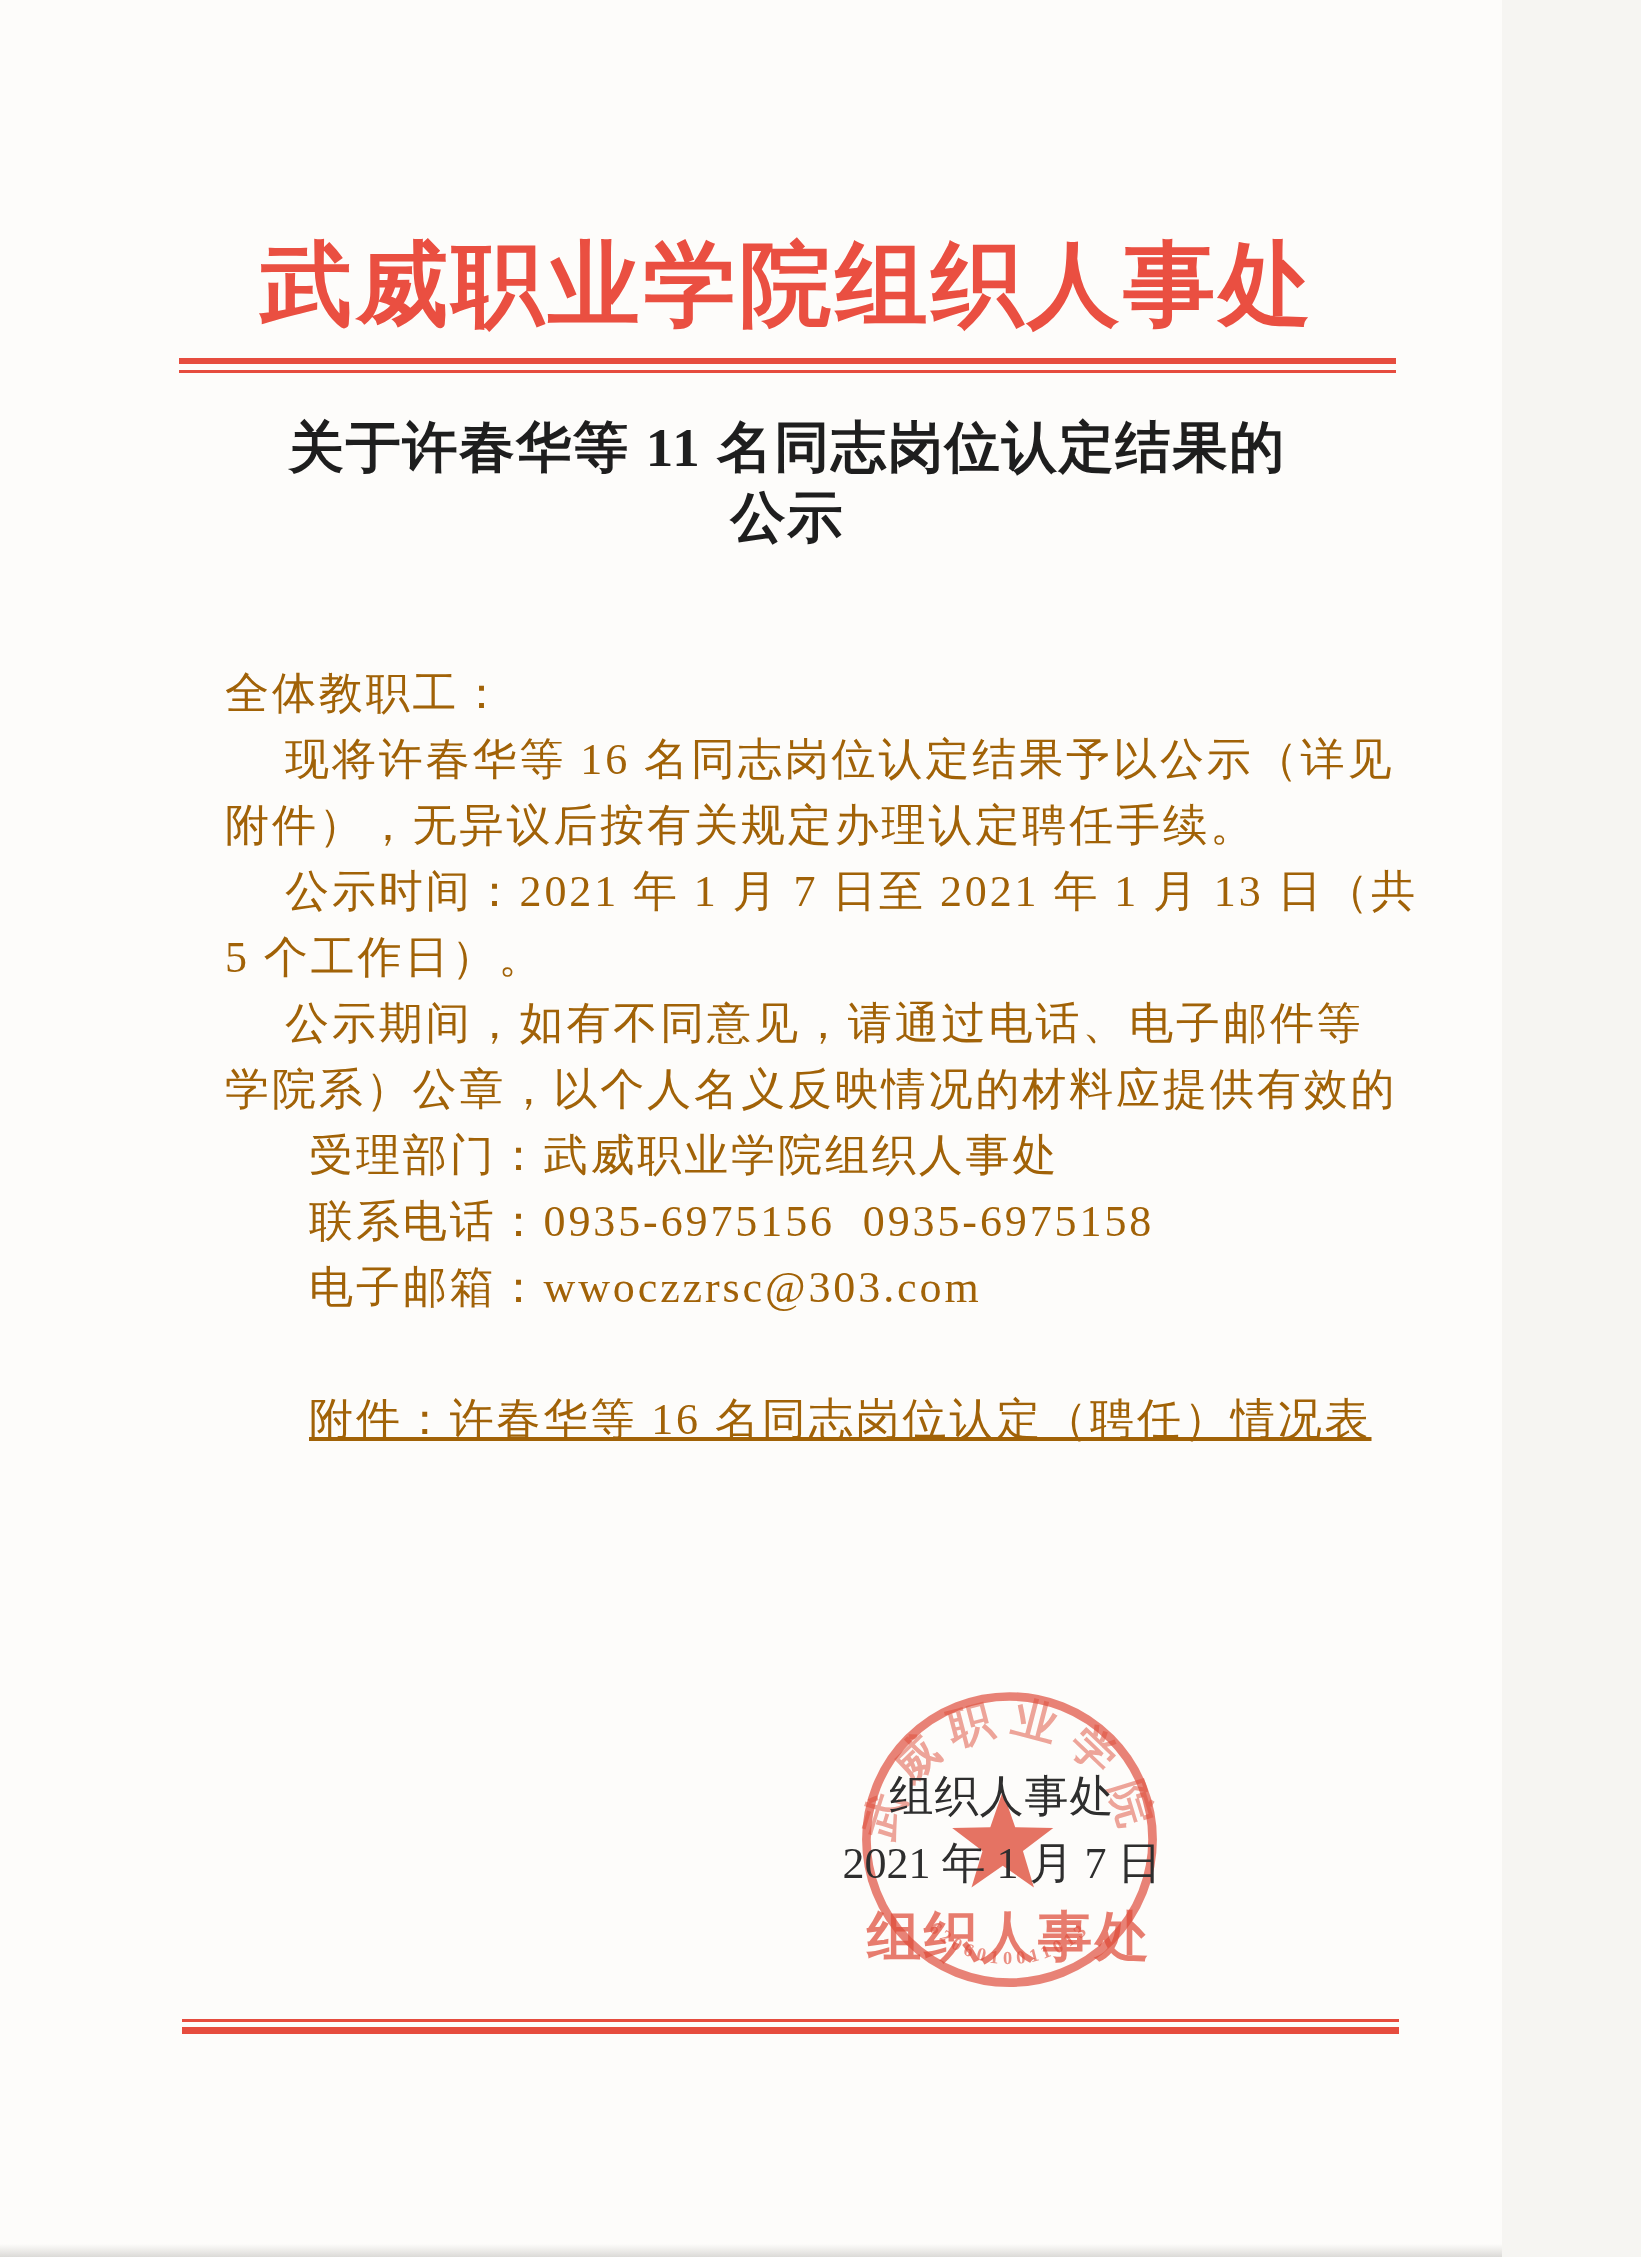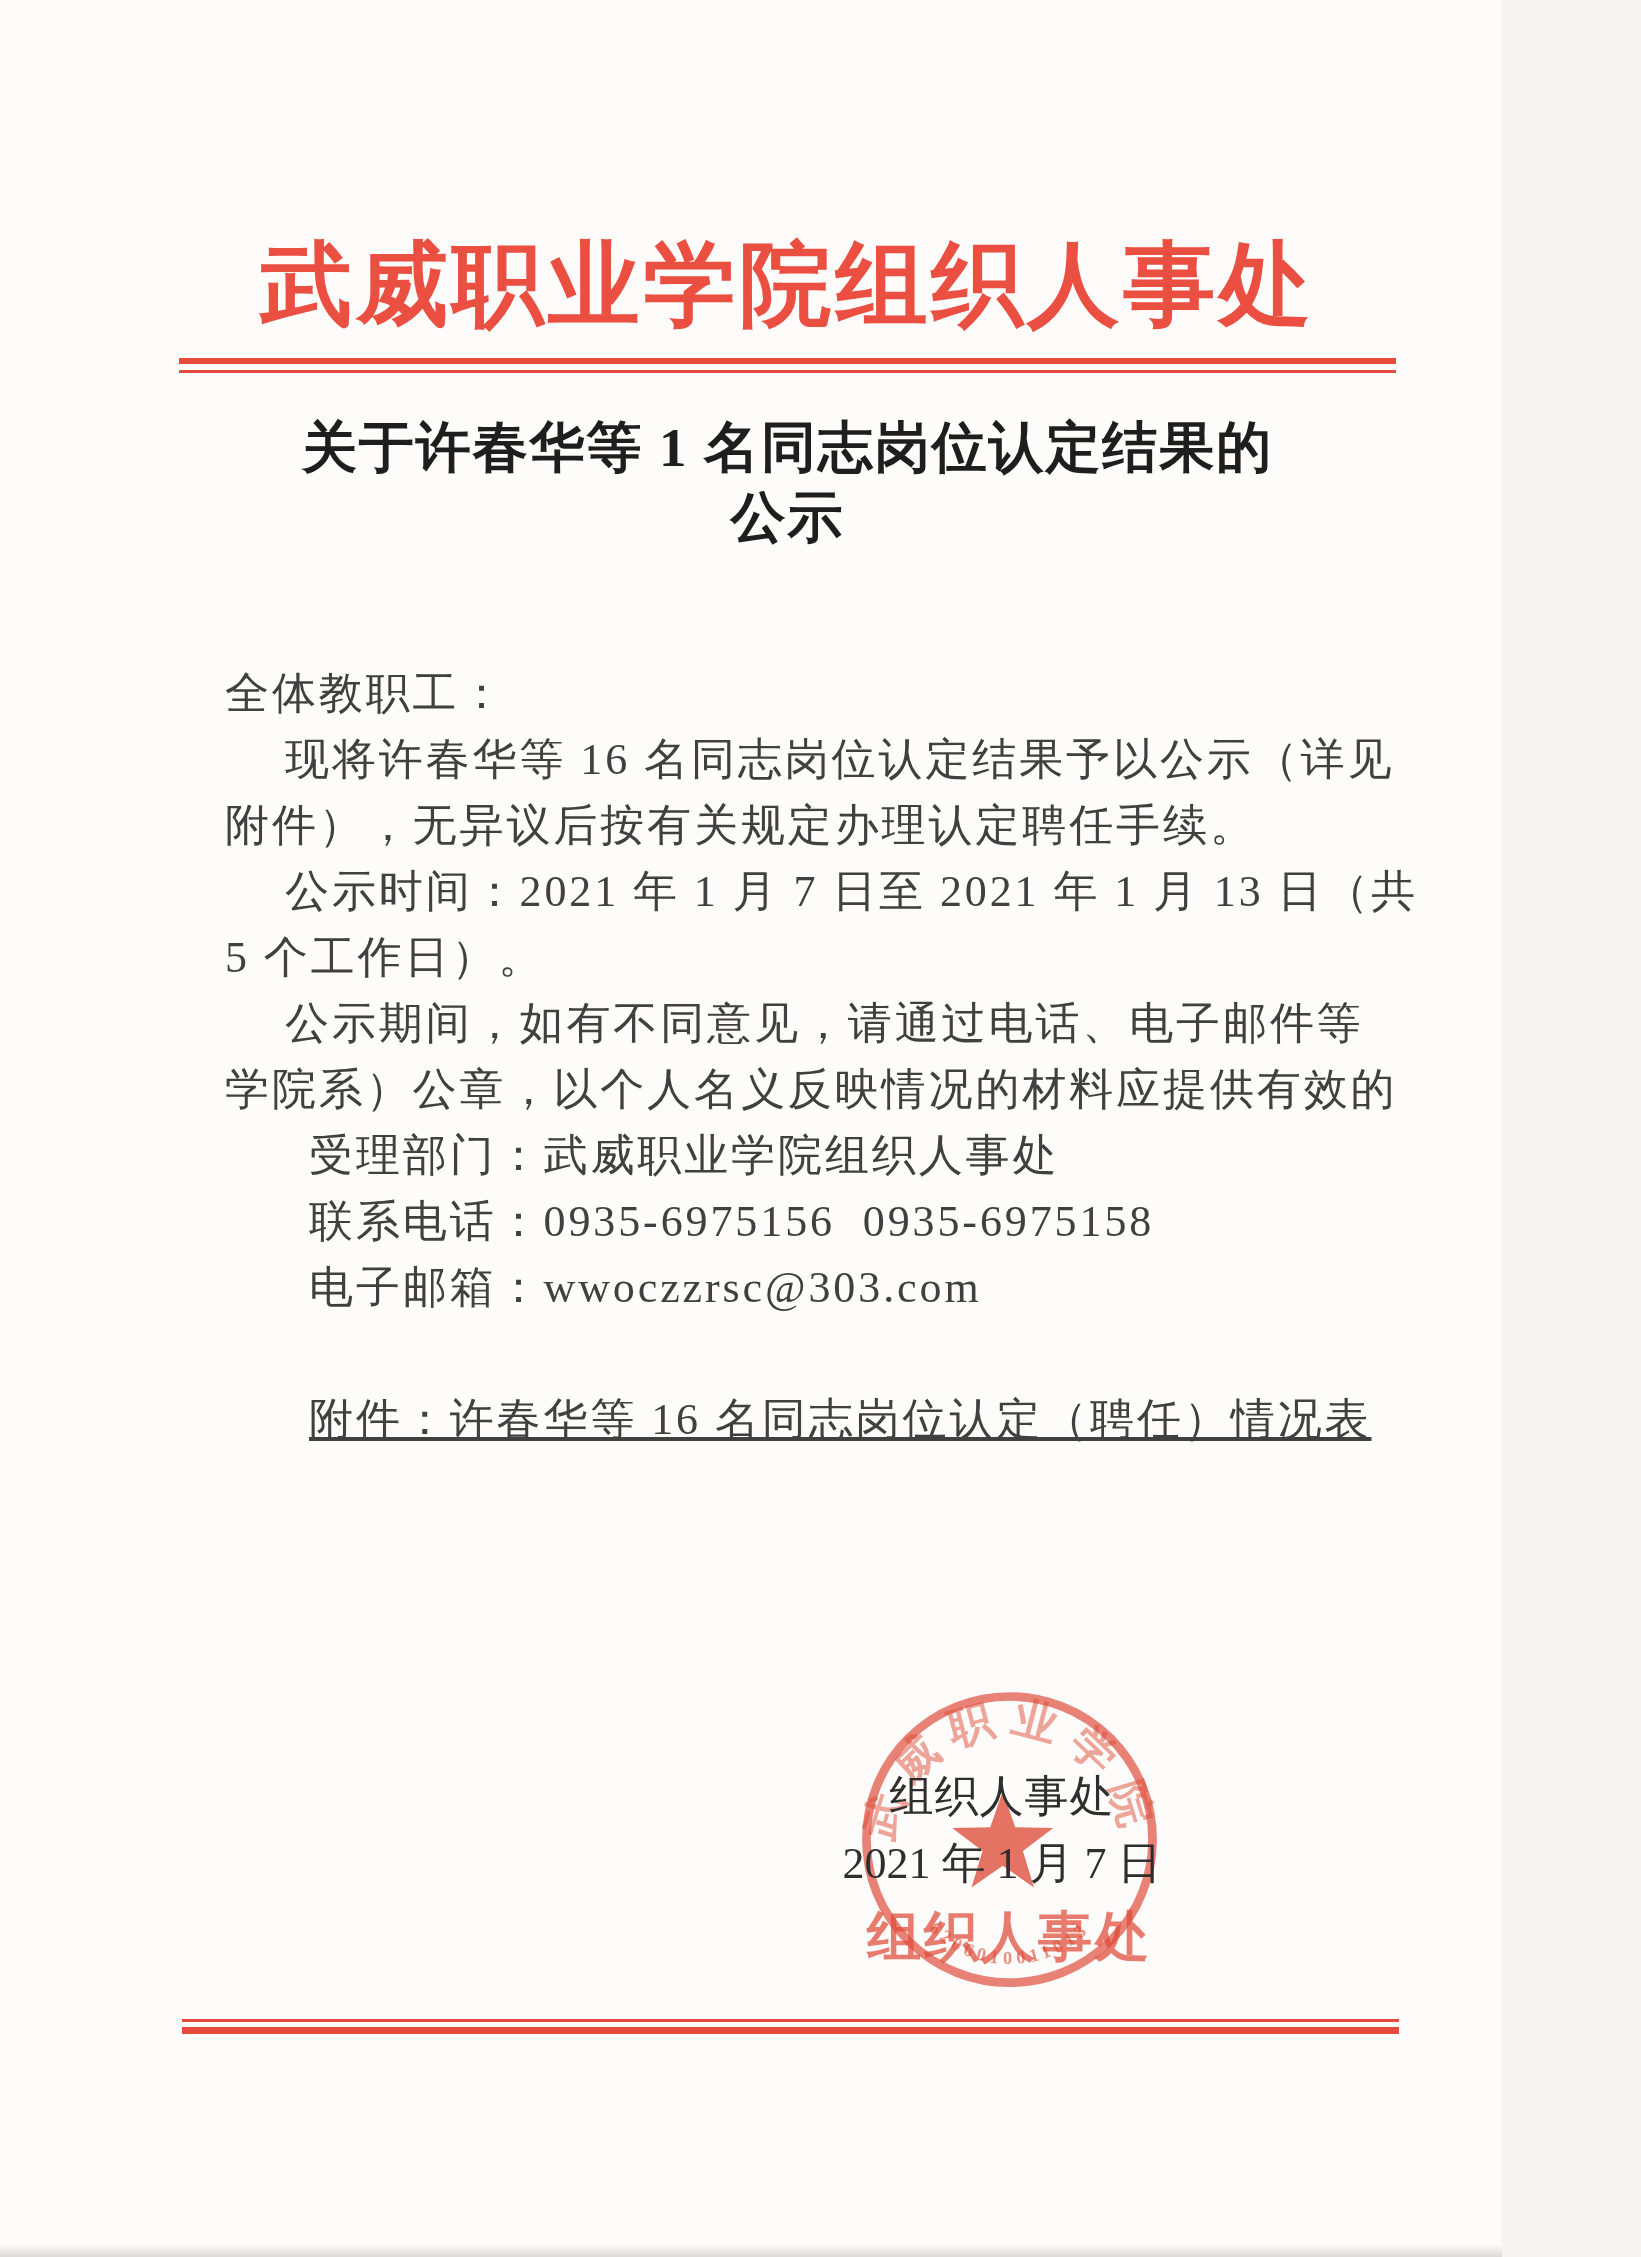--- a/index.html
+++ b/index.html
@@ -43,21 +43,21 @@
     font-weight:bold;
     font-size:55px;
     line-height:70px;
     letter-spacing:1.9px;
     white-space:pre;
   }
   
   .body-block{
     position:absolute;
     left:225px;top:661px;width:1197px;
-    color:#404040;
+    color:#a16207;
     font-size:44px;
     line-height:66px;
     letter-spacing:2.9px;
   }
   .body-line{white-space:pre;min-height:66px;}
   .indent-p{padding-left:60px;}   
   .indent-c{padding-left:84px;}   
   .gap-line{margin-top:66px;text-decoration:underline;}     
 
   
@@ -88,21 +88,21 @@
 </style>
 </head>
 <body>
 
 <div class="page">
 
   <div class="org-header">武威职业学院组织人事处</div>
   <div class="rule header-thick"></div>
   <div class="rule header-thin"></div>
 
-  <div class="doc-title"><span>关于许春华等 1 名同志岗位认定结果的</span><br><span>公示</span></div>
+  <div class="doc-title"><span>关于许春华等 11 名同志岗位认定结果的</span><br><span>公示</span></div>
 
   <div class="body-block">
     <div class="body-line">全体教职工：</div>
     <div class="body-line indent-p">现将许春华等 16 名同志岗位认定结果予以公示（详见</div>
     <div class="body-line">附件），无异议后按有关规定办理认定聘任手续。</div>
     <div class="body-line indent-p">公示时间：2021 年 1 月 7 日至 2021 年 1 月 13 日（共</div>
     <div class="body-line">5 个工作日）。</div>
     <div class="body-line indent-p">公示期间，如有不同意见，请通过电话、电子邮件等</div>
     <div class="body-line">学院系）公章，以个人名义反映情况的材料应提供有效的</div>
     <div class="body-line indent-c">受理部门：武威职业学院组织人事处</div>

